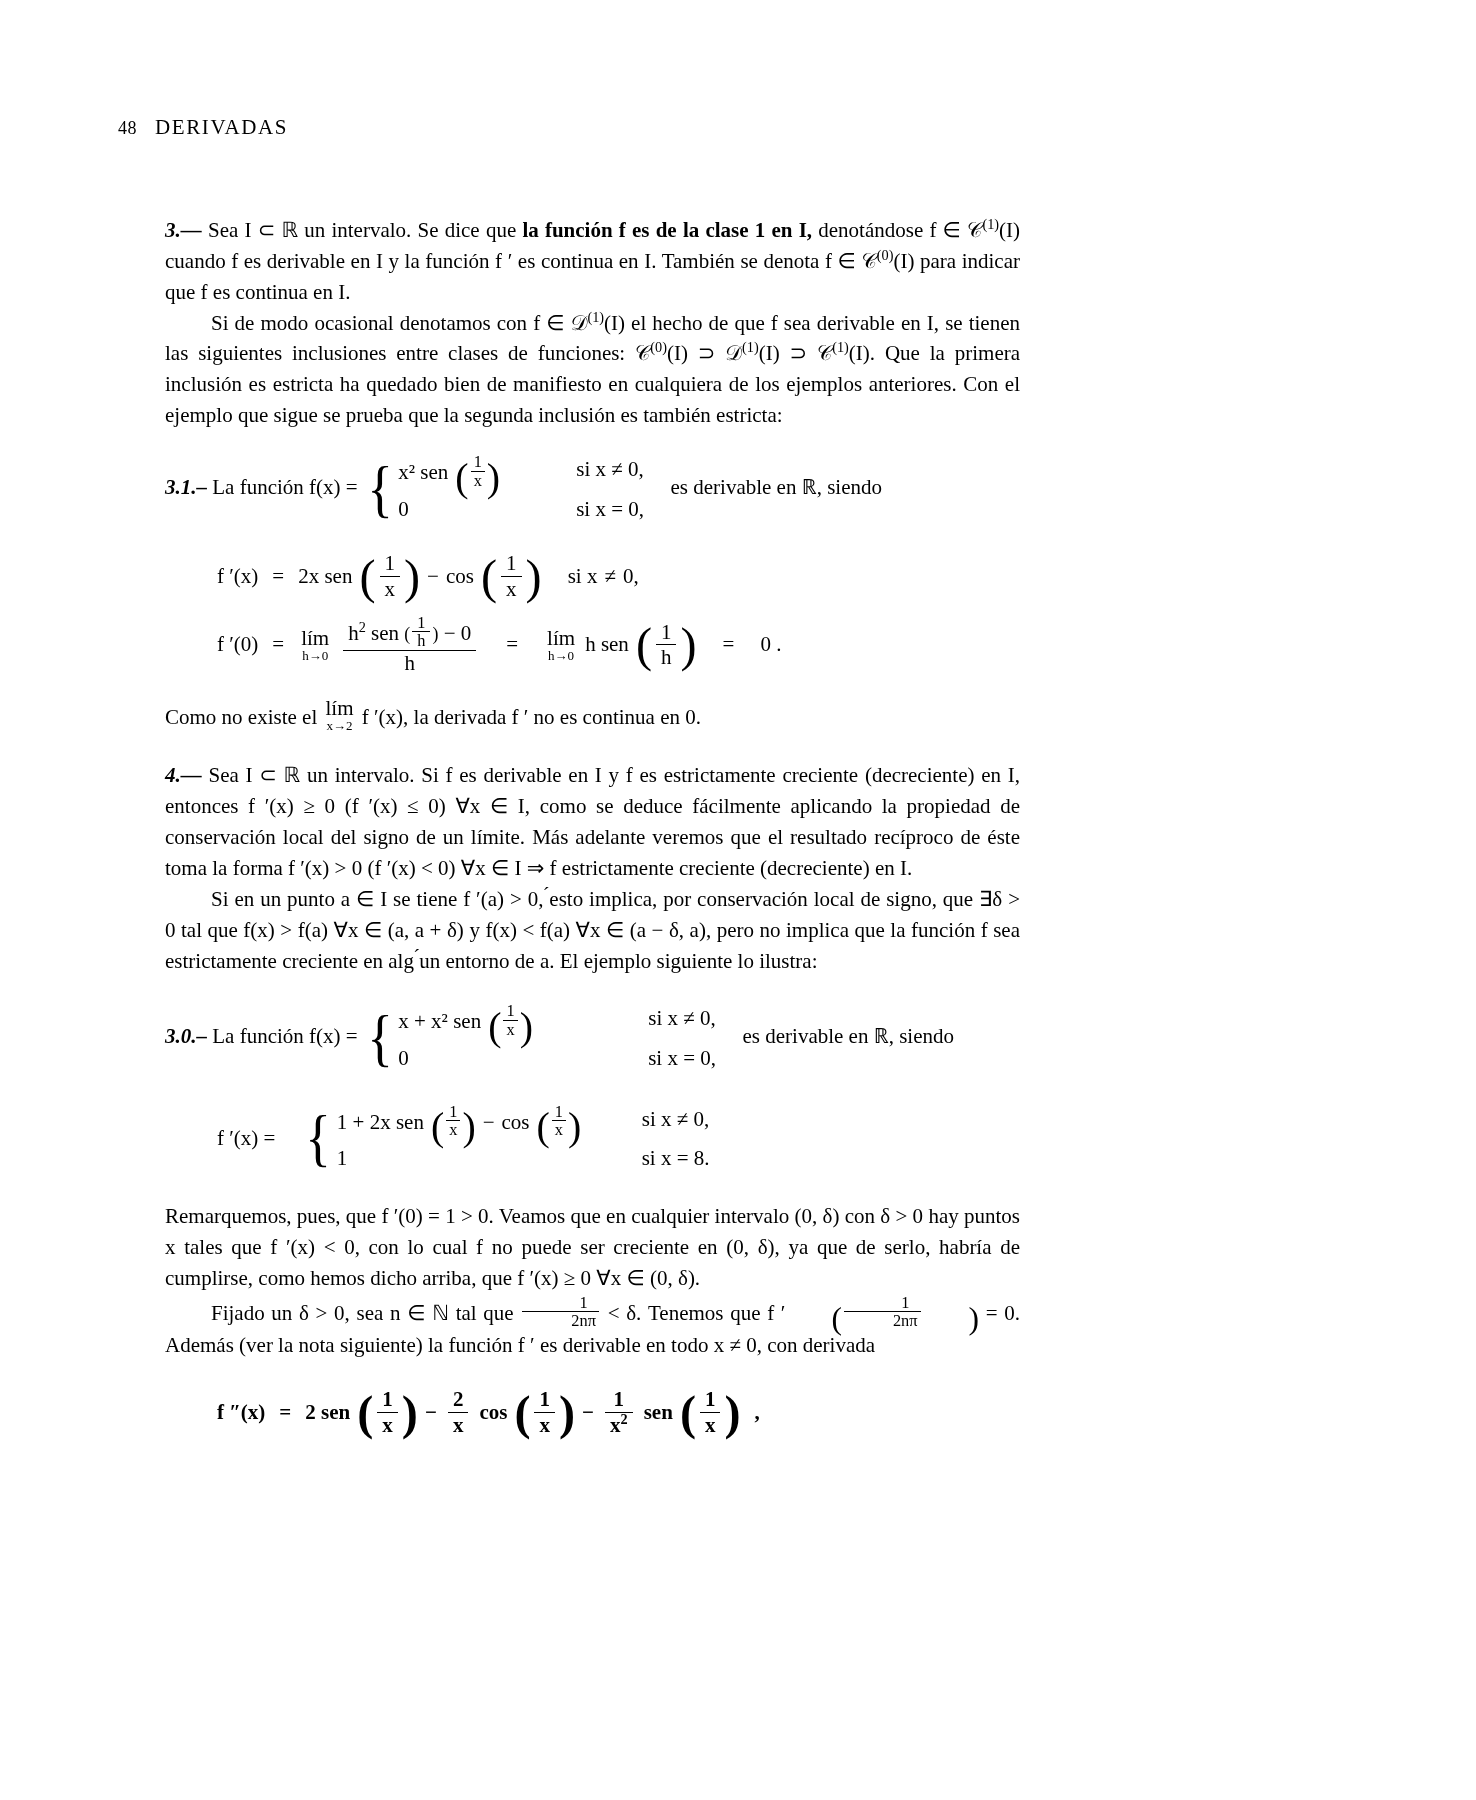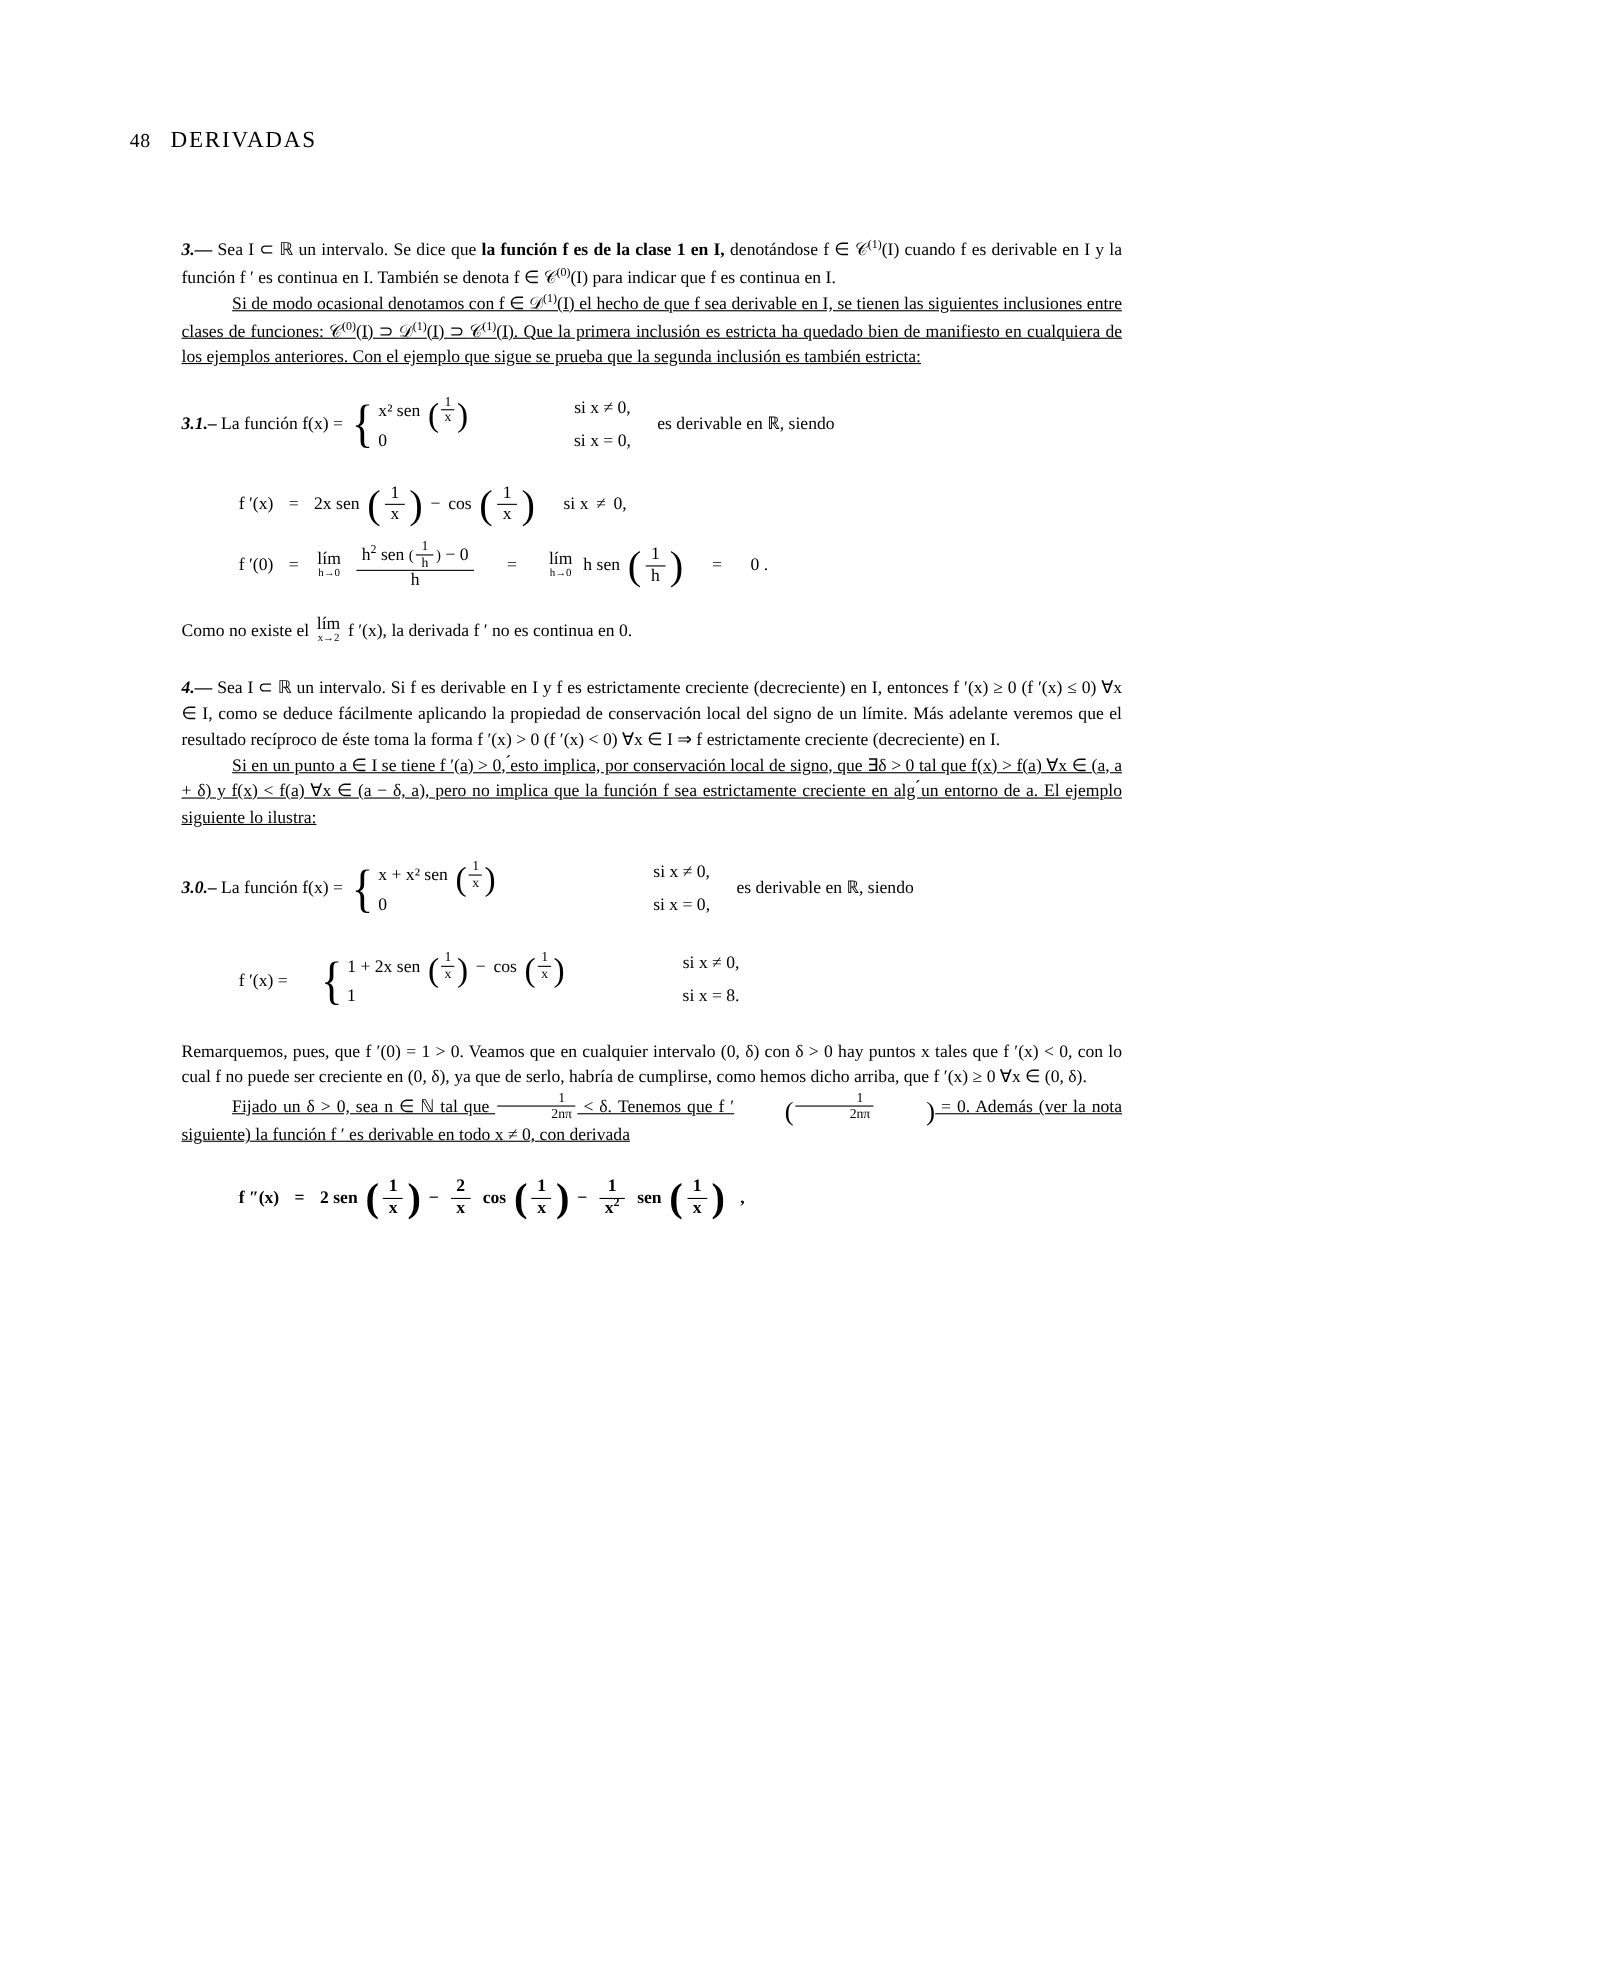--- a/index.html
+++ b/index.html
@@ -34,28 +34,28 @@
   }
   .header .chaptitle {
     font-size: 21px;
     letter-spacing: 1.6px;
   }
   .body {
     position: absolute;
     left: 165px;
     top: 215px;
     width: 855px;
-    font-size: 16px;
+    font-size: 21px;
     line-height: 1.47;
     text-align: justify;
   }
   p {
     margin: 0 0 0 0;
   }
-  .indent { text-indent: 46px; text-decoration: underline; }
+  .indent { text-indent: 46px; }
   .nb { font-weight: bold; font-style: italic; }
   .bb { font-family: "DejaVu Serif", serif; }
 
   
   sup { font-size: 0.68em; vertical-align: super; line-height: 0; }
 
   
   .frac {
     display: inline-block;
     vertical-align: -0.42em;

